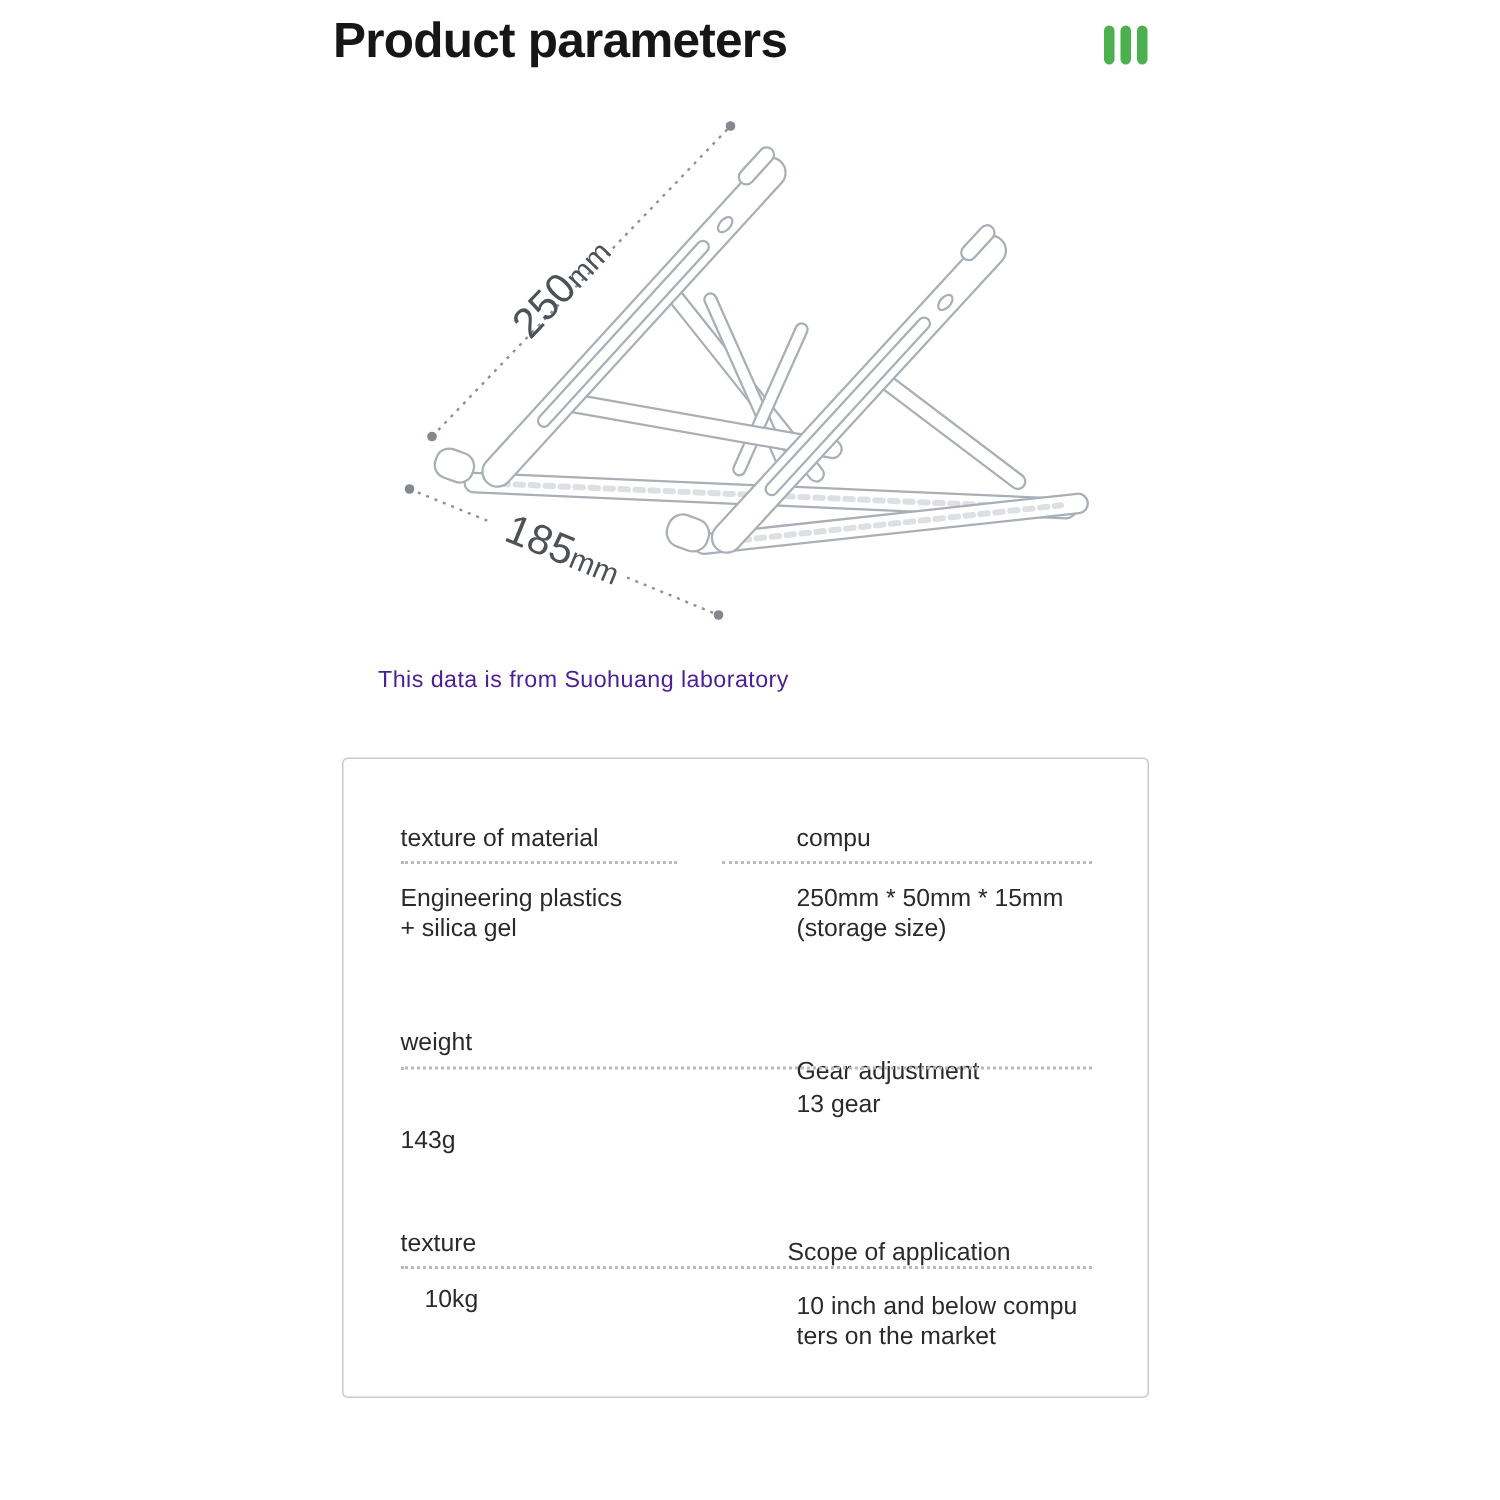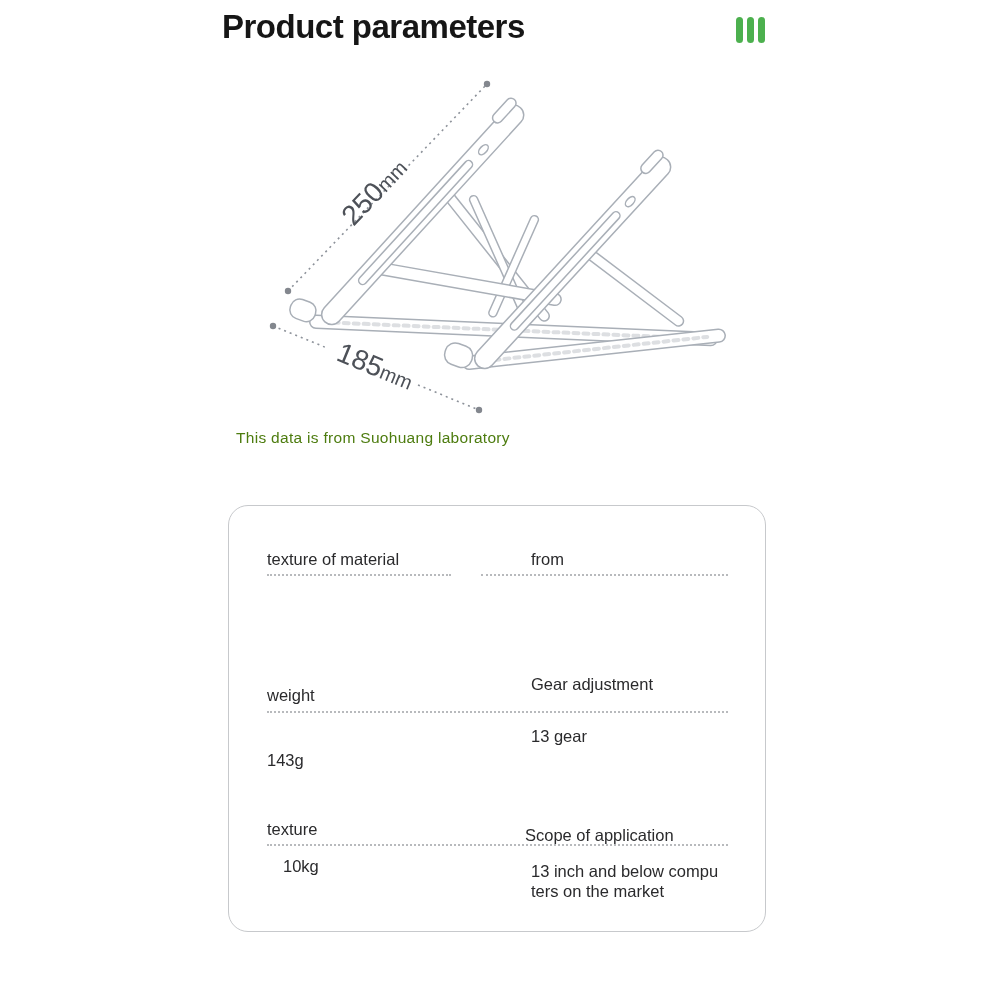--- a/index.html
+++ b/index.html
@@ -13,38 +13,38 @@
     font-size:33px;font-weight:700;letter-spacing:-0.5px;color:#161616;
   }
   .menu-icon{
     position:absolute;left:736px;top:17px;display:flex;gap:4px;
   }
   .menu-icon .bar{width:7px;height:26px;border-radius:3.5px;background:#4cb04e;}
   
   .diagram{position:absolute;left:230px;top:70px;}
   .dim-text{fill:#4d5158;font-family:"Liberation Sans","DejaVu Sans",sans-serif;}
   .caption{
-    position:absolute;left:236px;top:429px;margin:0;
-    font-size:15.5px;letter-spacing:0.3px;color:#4d7c0f;
+    position:absolute;left:236px;top:429px;margin:16px;
+    font-size:15.5px;letter-spacing:0.3px;color:#4c1d95;
   }
   
   .card{
     position:absolute;left:228px;top:505px;width:538px;height:427px;
-    border:1.5px solid #c7c9cc;border-radius:20px;background:#ffffff;box-sizing:border-box;
+    border:1.5px solid #c7c9cc;border-radius:4px;background:#ffffff;box-sizing:border-box;
   }
   .cell{position:absolute;font-size:16.5px;line-height:20px;color:#2a2a2c;}
   .val{white-space:pre-line;}
   .dotted{position:absolute;height:0;border-top:2px dotted #b8babd;}
   
   .r1-ll{left:38px;top:43px;}   .r1-lr{left:302px;top:43px;}
   .r1-d1{left:38px;top:68px;width:184px;}
   .r1-d2{left:252px;top:68px;width:247px;}
   .r1-vl{left:38px;top:83px;}   .r1-vr{left:302px;top:83px;}
   
-  .r2-ll{left:38px;top:179px;}  .r2-lr{left:302px;top:168px;}
+  .r2-ll{left:38px;top:179px;}  .r2-lr{left:302px;top:198px;}
   .r2-d1{left:38px;top:205px;width:461px;}
   .r2-vl{left:38px;top:216px;margin-top:28px;}  .r2-vr{left:302px;top:220px;}
   
   .r3-ll{left:38px;top:313px;}  .r3-lr{left:296px;top:319px;}
   .r3-d1{left:38px;top:338px;width:461px;}
   .r3-vl{left:38px;top:350px;margin-left:16px;}  .r3-vr{left:302px;top:355px;}
 </style>
 </head>
 <body>
 
@@ -131,31 +131,35 @@
         <tspan>185</tspan><tspan font-size="20">mm</tspan>
       </text>
     </g>
   </svg>
 
   <p class="caption">This data is from Suohuang laboratory</p>
 
   <section class="card">
 
     <div class="cell r1-ll">texture of material</div>
-    <div class="cell r1-lr">from</div>
+    <div class="cell r1-lr">compu</div>
     <div class="dotted r1-d1"></div>
     <div class="dotted r1-d2"></div>
+    <div class="cell val r1-vl">Engineering plastics
++ silica gel</div>
+    <div class="cell val r1-vr">250mm * 50mm * 15mm
+(storage size)</div>
 
     <div class="cell r2-ll">weight</div>
     <div class="cell r2-lr">Gear adjustment</div>
     <div class="dotted r2-d1"></div>
     <div class="cell val r2-vl">143g</div>
     <div class="cell val r2-vr">13 gear</div>
 
     <div class="cell r3-ll">texture</div>
     <div class="cell r3-lr">Scope of application</div>
     <div class="dotted r3-d1"></div>
     <div class="cell val r3-vl">10kg</div>
-    <div class="cell val r3-vr">13 inch and below compu
+    <div class="cell val r3-vr">10 inch and below compu
 ters on the market</div>
   </section>
 
 </div>
 
 </body></html>

